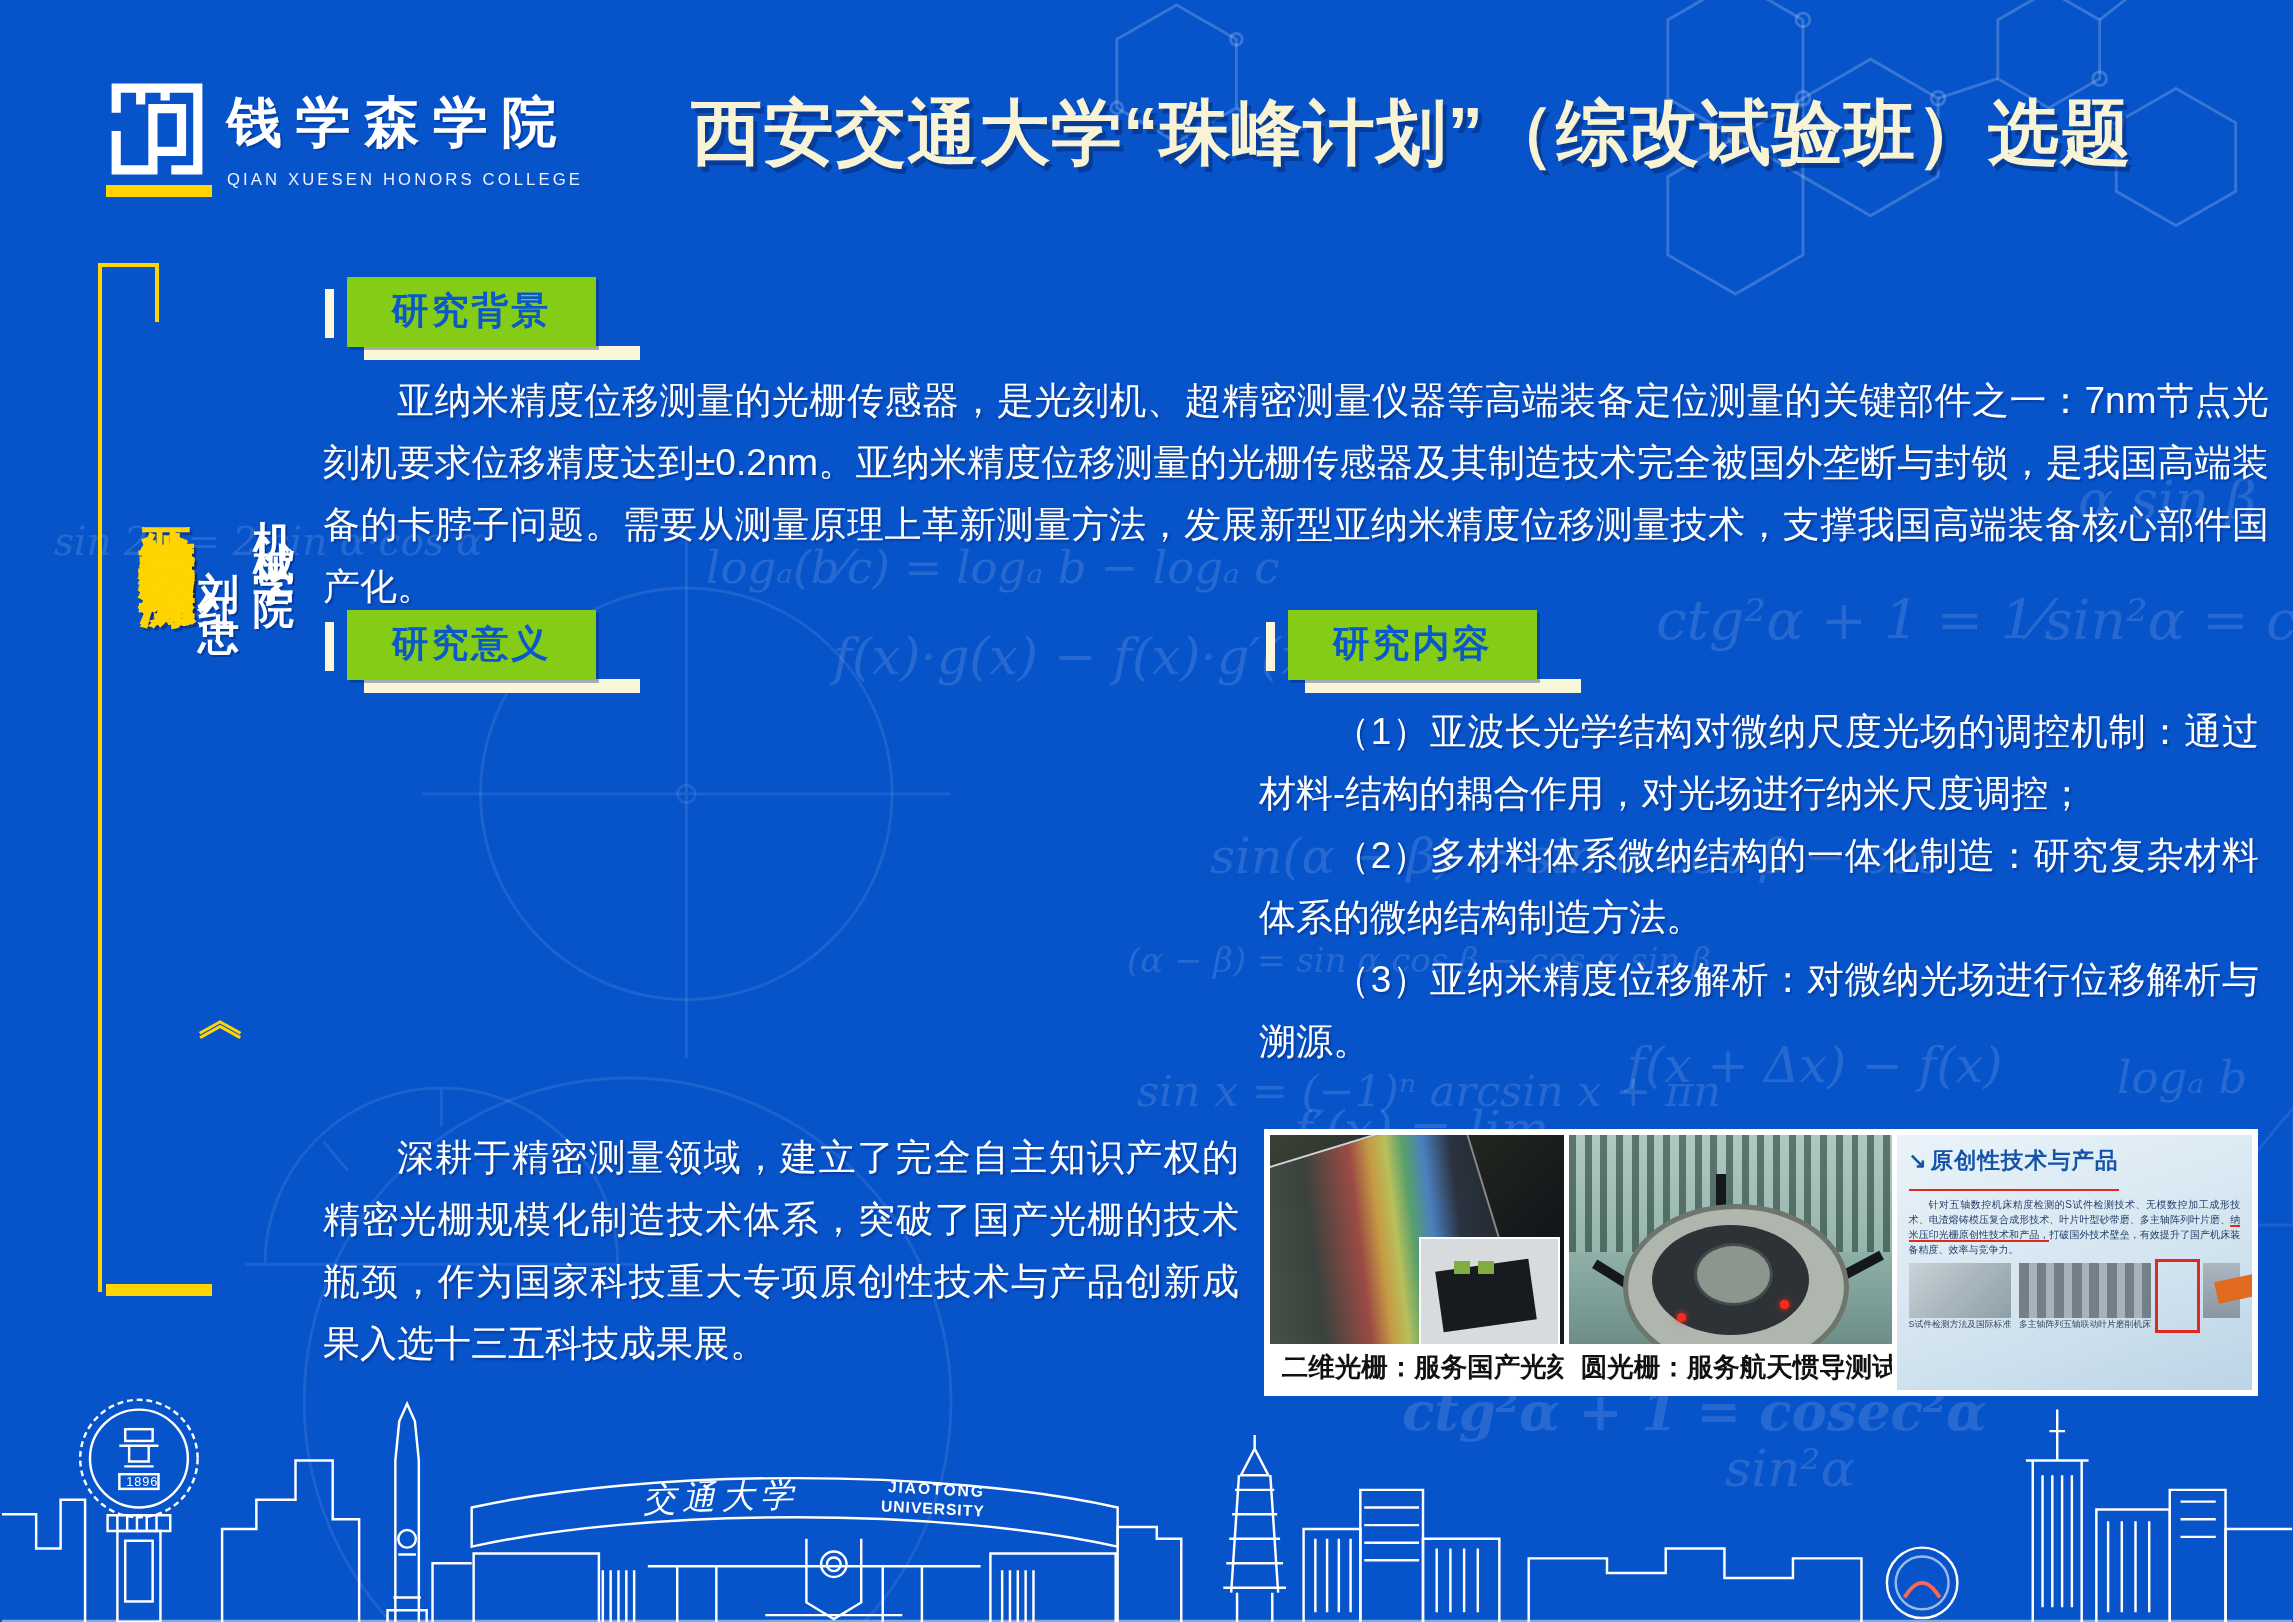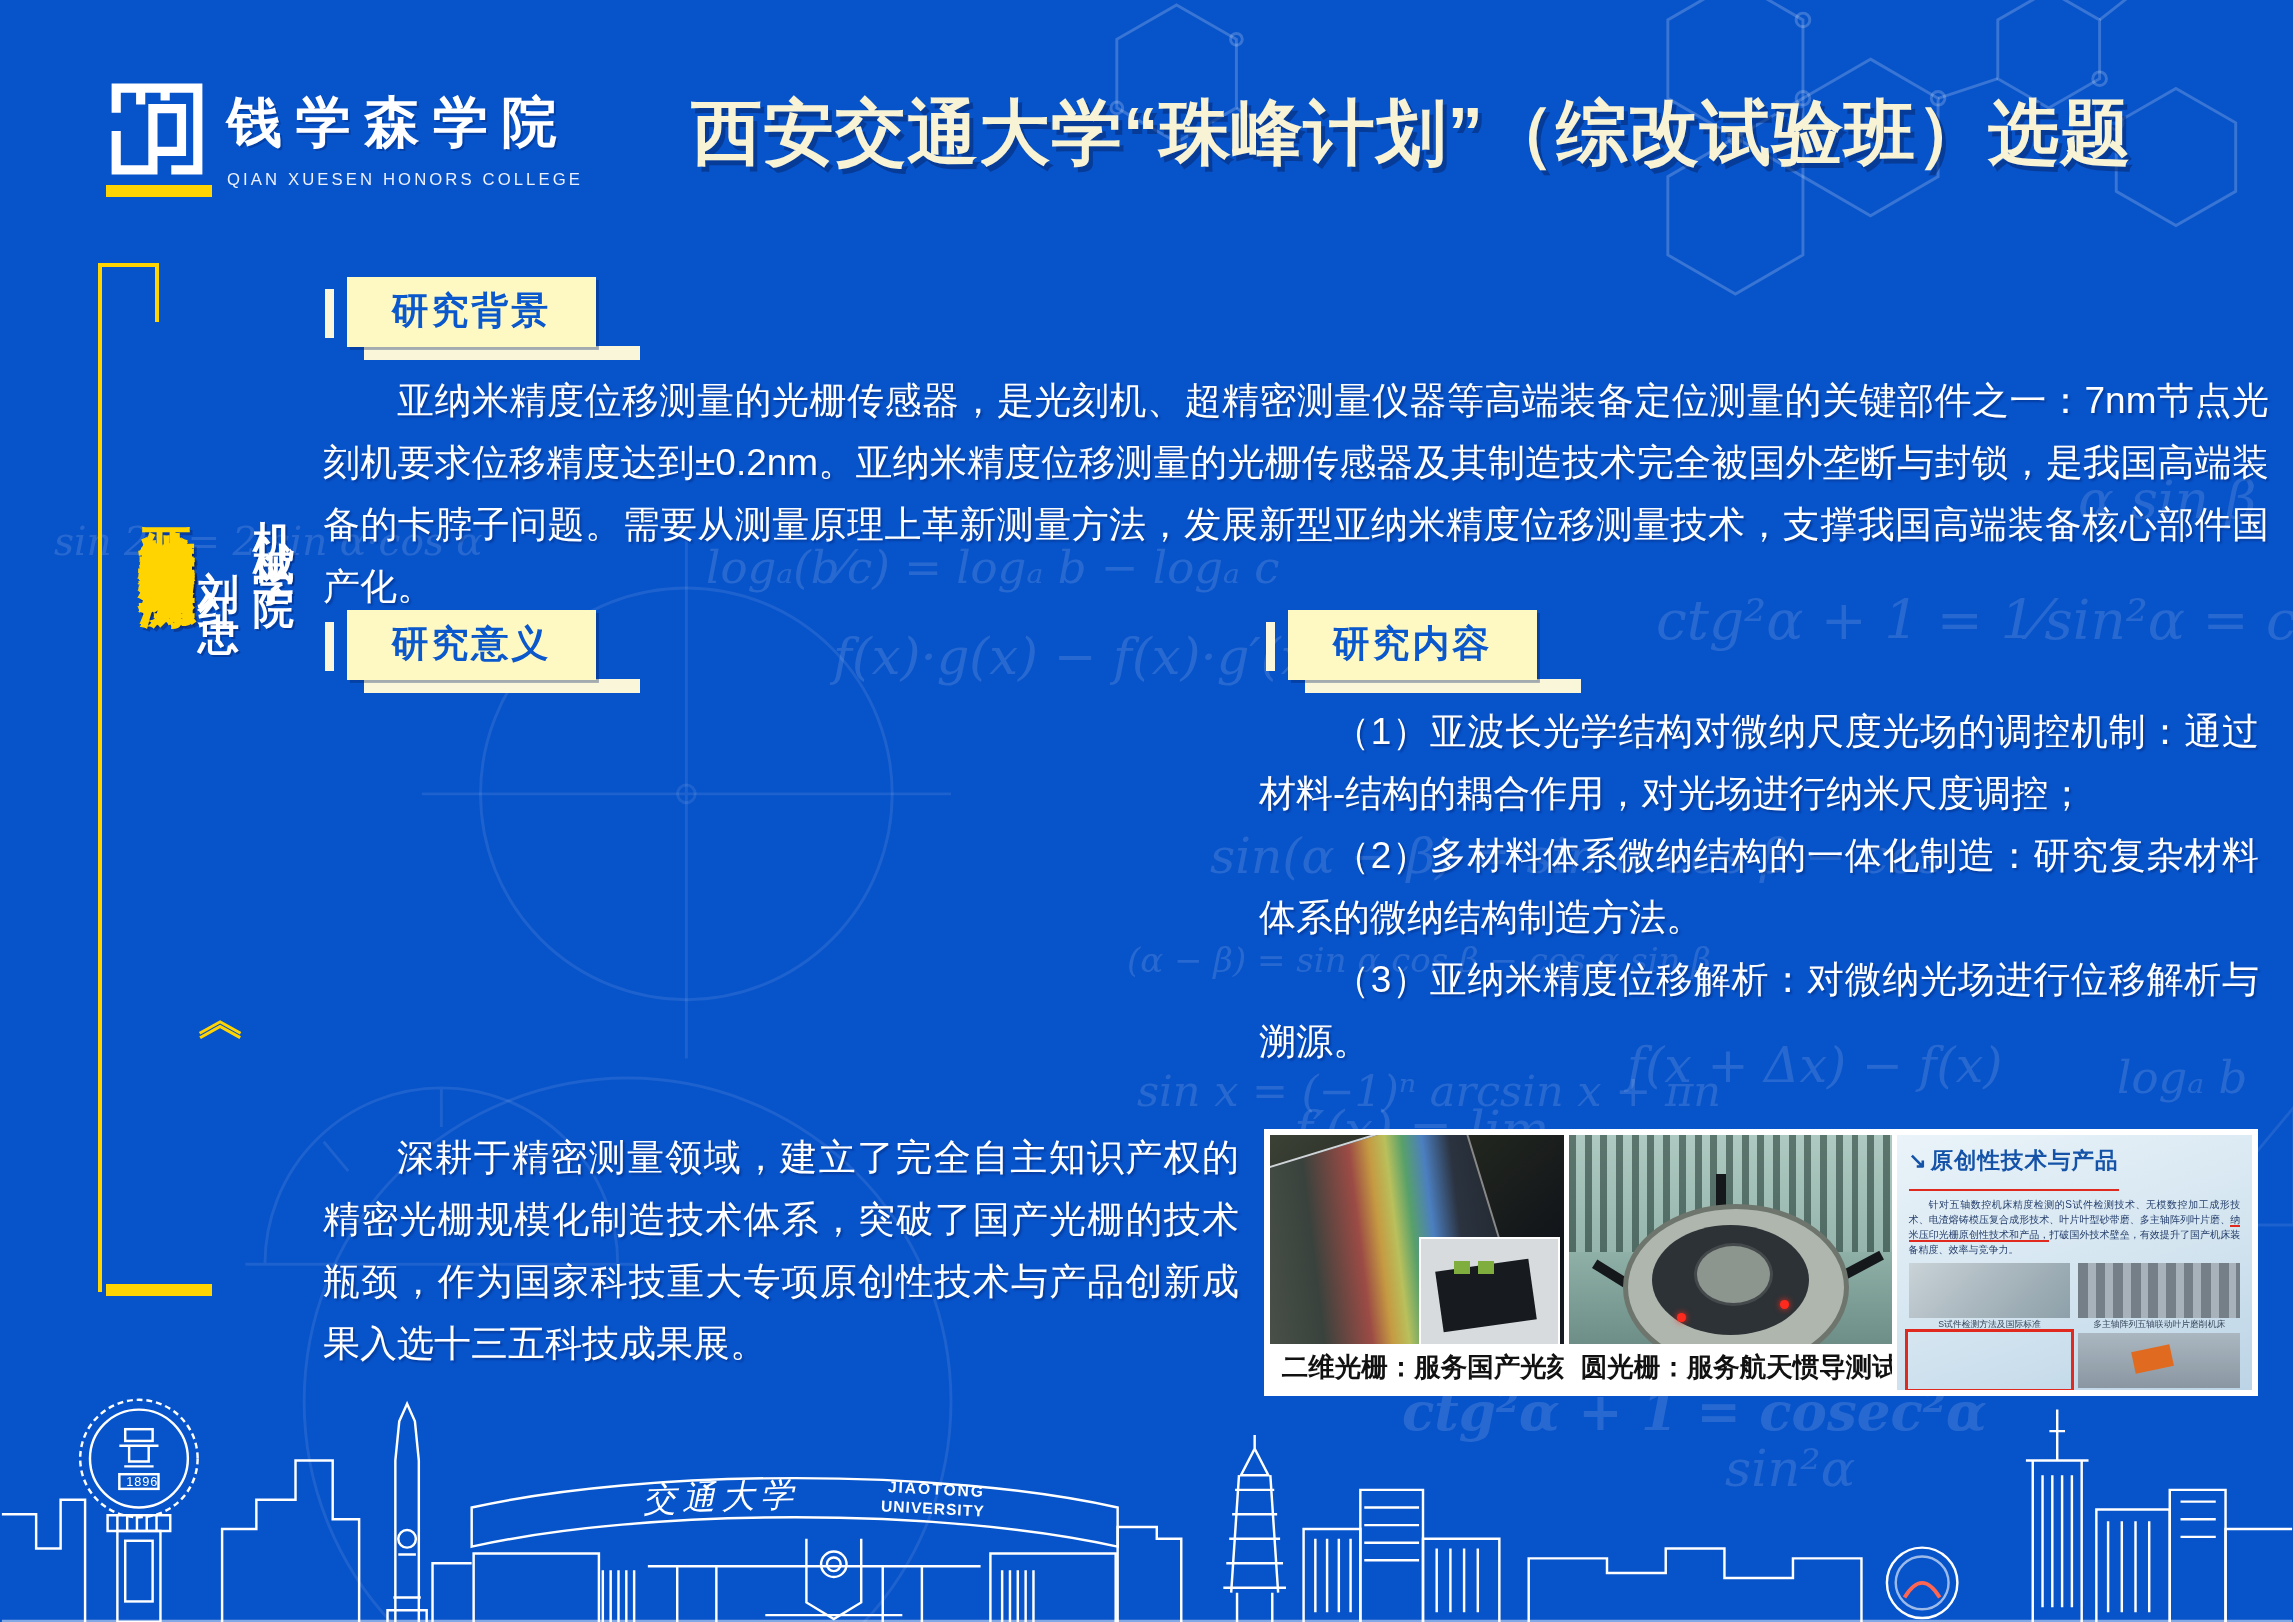--- a/index.html
+++ b/index.html
@@ -31,21 +31,21 @@
       color:#ffffff;font-family:"DejaVu Serif",serif;font-weight:bold;font-size:41px;
       letter-spacing:21.6px;text-shadow:2px 2px 0 rgba(0,20,80,.35);}
   #author-block .grp{display:block;}
   #author-name{margin-top:49px;}
   #chevron-mark{left:196px;top:988px;color:#FFD400;font-size:45px;font-weight:bold;
       transform:rotate(90deg);transform-origin:center;}
 
   
   .sec-header{position:absolute;}
   .sec-header .tick{position:absolute;left:0;top:11.8px;width:8.8px;height:49px;background:#FAF6D9;}
-  .sec-header .hbox{position:relative;margin-left:21.6px;background:#fef9c3;color:#0A58CC;
+  .sec-header .hbox{position:relative;margin-left:21.6px;background:#84cc16;color:#0A58CC;
       font-size:37px;font-weight:900;padding:8.8px 45px 10.8px 45px;display:inline-block;
       letter-spacing:2.9px;box-shadow:2.9px 2.9px 0 rgba(4,32,96,.35);}
   .sec-header .strip{position:absolute;left:39px;top:69px;width:276px;height:13.7px;background:#FAF6D9;}
 
   
   .body-text{position:absolute;color:#ffffff;font-size:37px;line-height:62px;text-align:justify;
       text-shadow:2px 2px 2px rgba(0,20,80,.35);}
   .body-text p{margin:0;text-indent:2em;}
 
   
@@ -76,21 +76,21 @@
   #rl1{left:108px;top:178px;} #rl2{left:211px;top:165px;}
   .fig-caption{position:absolute;left:0;bottom:0;background:#ffffff;color:#111;
       font-size:26.5px;font-weight:bold;padding:4.9px 11.8px;white-space:nowrap;}
 
   #fig-slide{flex:1;background:linear-gradient(160deg,#eaf3f9 0%,#d4e5f0 55%,#bcd4e6 100%);padding:9.8px 11.8px;box-sizing:border-box;}
   #slide-title-row{display:inline-block;border-bottom:2.9px solid #e02a20;padding-bottom:13px;}
   #slide-arrow{color:#1453a8;font-size:21.6px;font-weight:bold;margin-right:3.9px;}
   #slide-title{color:#1453a8;font-size:22.5px;font-weight:900;letter-spacing:1px;}
   #slide-body{margin:5.9px 0 5.9px 0;color:#243e6b;font-size:10px;line-height:1.5;text-align:justify;text-indent:2em;}
   #slide-body .redline{border-bottom:2px solid #e02a20;}
-  #slide-grid{display:grid;grid-template-columns:1fr 1fr;gap:3.9px 7.8px;margin-top:2px;}
+  #slide-grid{display:grid;grid-template-columns:1fr 1fr 1fr 1fr;gap:3.9px 7.8px;margin-top:2px;}
   .sph{width:100%;height:55px;}
   .sfig{margin:0;text-align:center;}
   .sfig figcaption{font-size:8.8px;color:#37475c;line-height:1.2;margin-top:1px;white-space:nowrap;overflow:hidden;}
   #sph1{background:linear-gradient(135deg,#c9d3d8 0%,#aab7be 50%,#8da0a9 100%);}
   #sph2{background:repeating-linear-gradient(90deg,#757f88 0 9.8px,#a8b2ba 9.8px 17.6px),#8a949c;}
   #sph3{background:linear-gradient(115deg,#2c3442 0%,#55607０ 40%,#9aa4b0 60%,#3b4452 100%);}
   #sph4{background:linear-gradient(180deg,#aab6c0 0%,#8a97a2 100%);position:relative;}
   #robot{position:absolute;left:34%;top:28%;width:39px;height:21.6px;background:#e06a1f;transform:rotate(-12deg);}
   #red-frame{outline:3.9px solid #e02a20;outline-offset:1px;}
 

